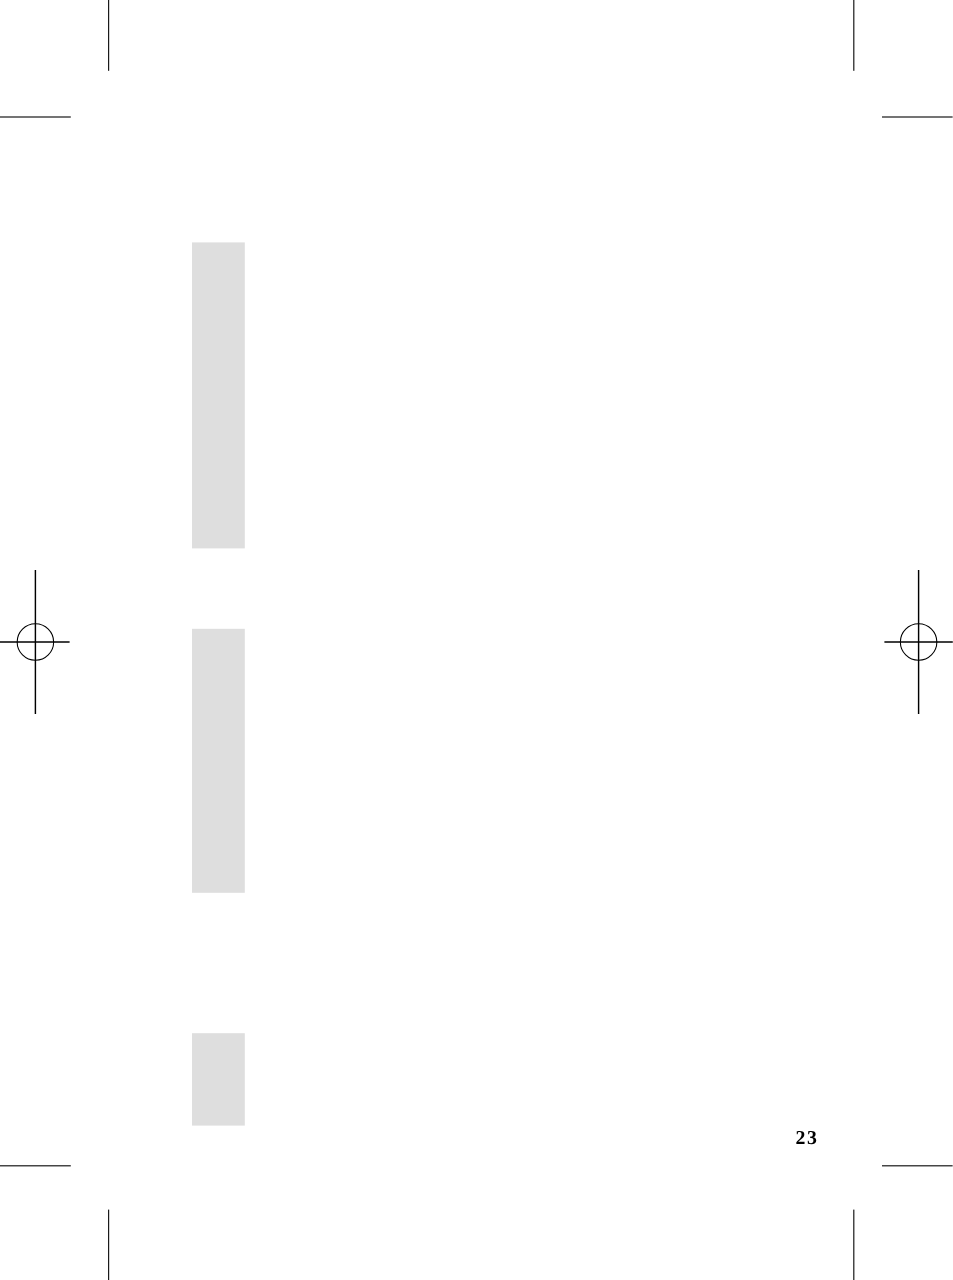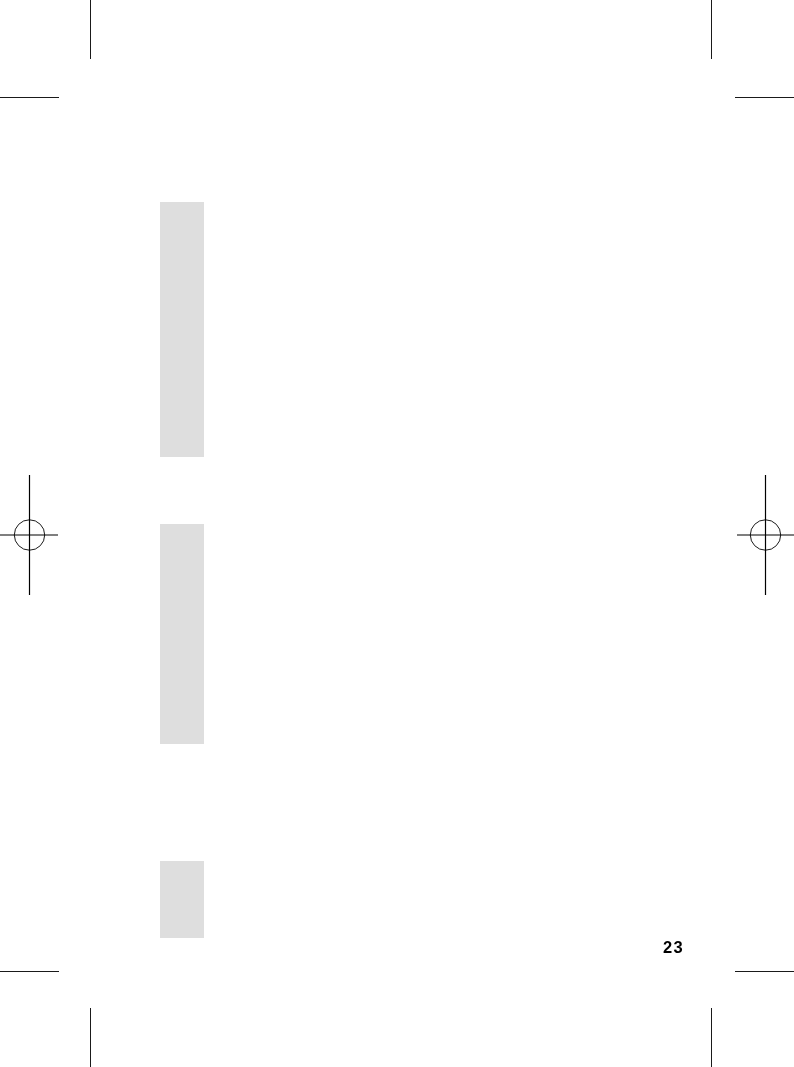--- a/index.html
+++ b/index.html
@@ -1,19 +1,19 @@
 <!DOCTYPE html>
 <html><head>
 <meta charset="utf-8">
 <title>Manual page 23</title>
 <style>
   html,body{margin:0;padding:0;}
   body{width:794px;height:1067px;background:#ffffff;position:relative;overflow:hidden;
        font-family:"Liberation Sans",sans-serif;color:#000;}
-  .page{position:absolute;left:0;top:0;width:794px;height:1042px;}
+  .page{position:absolute;left:0;top:0;width:794px;height:1042px;font-family:Liberation Serif, serif;}
 
   
   .cm{position:absolute;background:#1a1a1a;}
   .cm.v{width:1.2px;}
   .cm.h{height:1.2px;}
   .reg{position:absolute;}
 
   
   .strip{position:absolute;background:#dedede;}
   .pagenum{position:absolute;white-space:nowrap;font-weight:bold;font-size:16.5px;}

